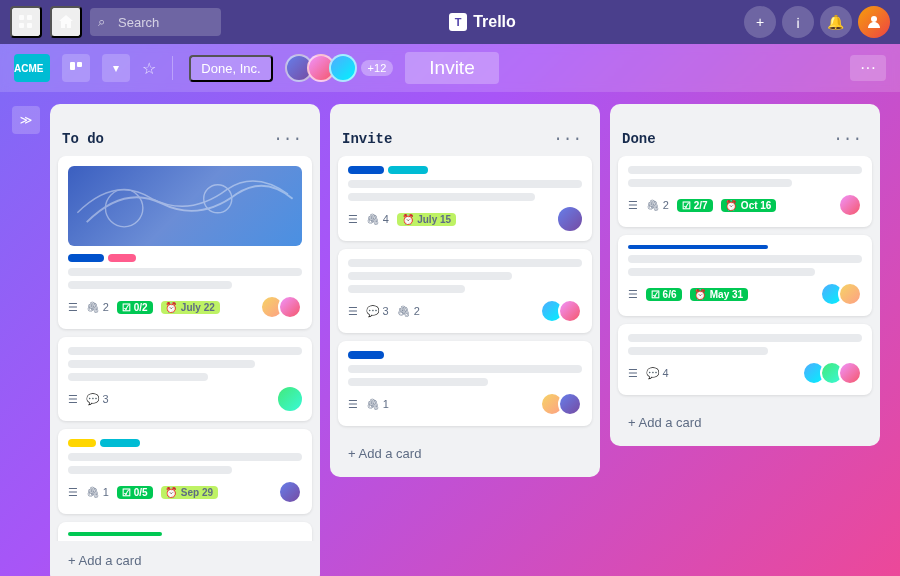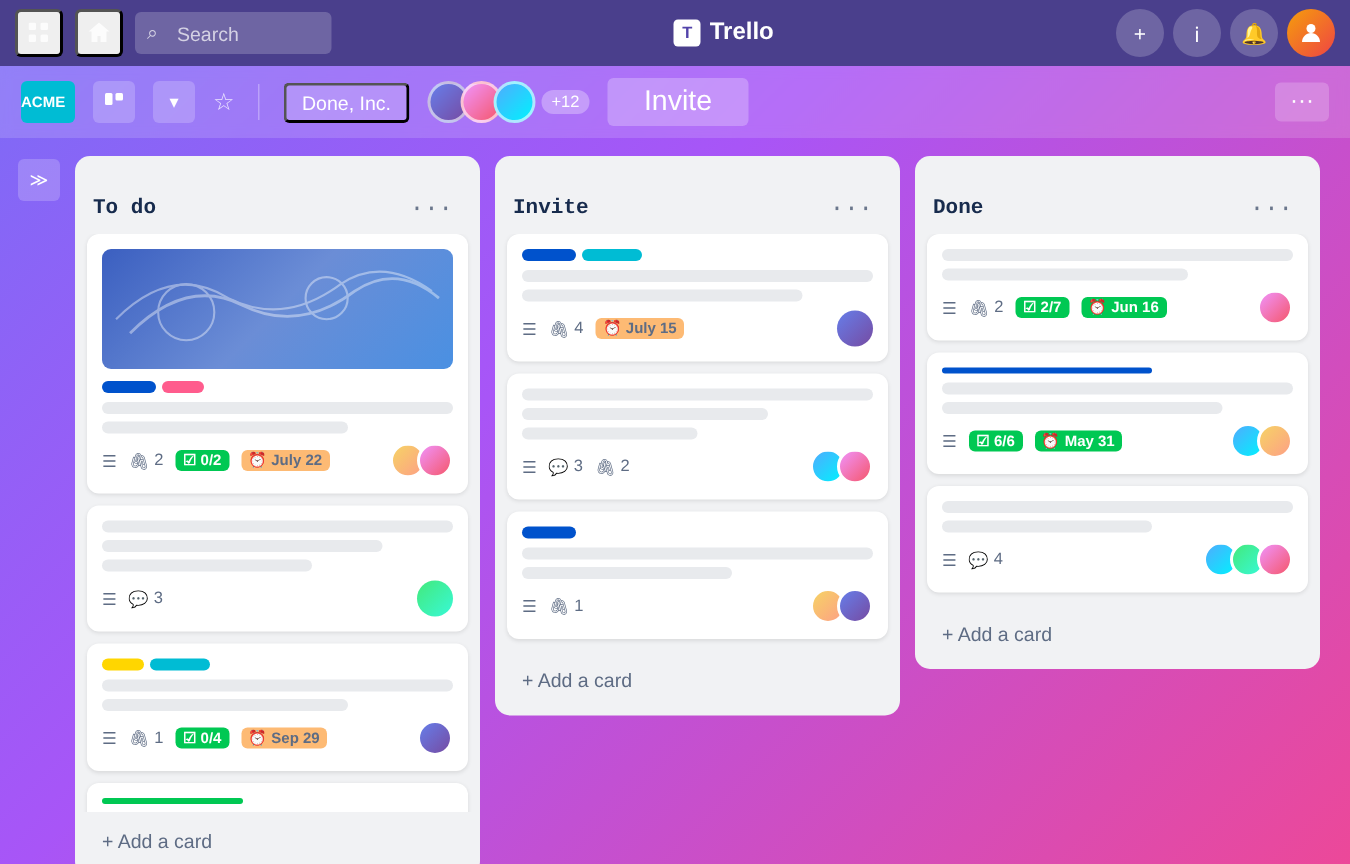--- a/index.html
+++ b/index.html
@@ -368,21 +368,21 @@
       color: white;
       border-radius: 4px;
       padding: 1px 5px;
       font-size: 10px;
       font-weight: 600;
       display: flex;
       align-items: center;
       gap: 2px;
     }
     .date-badge {
-      background: #fdba74;
+      background: #bef264;
       color: #5e6c84;
       border-radius: 4px;
       padding: 1px 5px;
       font-size: 10px;
       font-weight: 600;
       display: flex;
       align-items: center;
       gap: 2px;
     }
     .date-badge.green { background: #00c853; color: white; }
@@ -556,21 +556,21 @@
           <span class="label label-teal"></span>
         </div>
         <div class="card-text-line full"></div>
         <div class="card-text-line w70"></div>
         <div class="card-meta">
           <span class="card-meta-item">☰</span>
           <span class="card-meta-item">
             <span>🖇</span>
             <span>1</span>
           </span>
-          <span class="checklist-badge">☑ 0/4</span>
+          <span class="checklist-badge">☑ 0/5</span>
           <span class="date-badge">⏰ Sep 29</span>
           <div class="card-avatars">
             <div class="card-avatar ca1"></div>
           </div>
         </div>
       </div>
 
       <div class="card">
         <div class="hl-green card-highlight-line"></div>
         <div class="card-text-line full"></div>
@@ -665,21 +665,21 @@
       <div class="card">
         <div class="card-text-line full"></div>
         <div class="card-text-line w70"></div>
         <div class="card-meta">
           <span class="card-meta-item">☰</span>
           <span class="card-meta-item">
             <span>🖇</span>
             <span>2</span>
           </span>
           <span class="checklist-badge">☑ 2/7</span>
-          <span class="date-badge green">⏰ Jun 16</span>
+          <span class="date-badge green">⏰ Oct 16</span>
           <div class="card-avatars">
             <div class="card-avatar ca2"></div>
           </div>
         </div>
       </div>
 
       <div class="card">
         <div class="hl-blue card-highlight-line"></div>
         <div class="card-text-line full"></div>
         <div class="card-text-line w80"></div>

